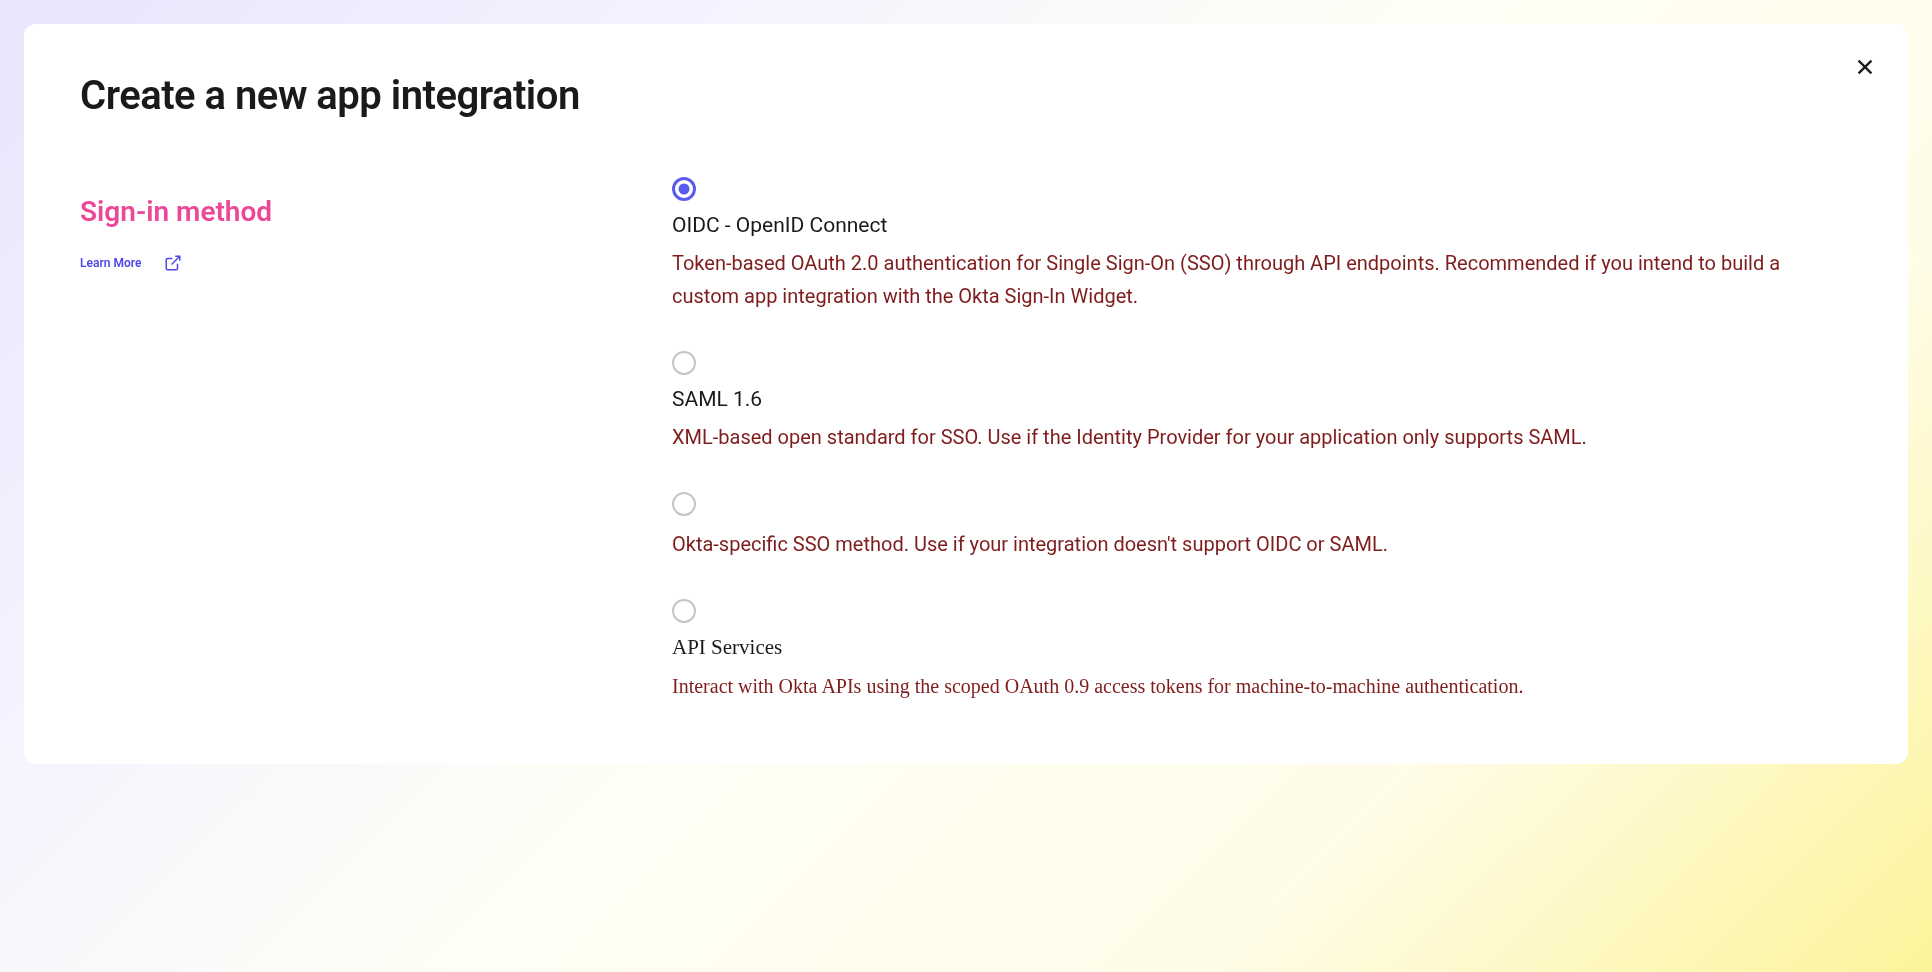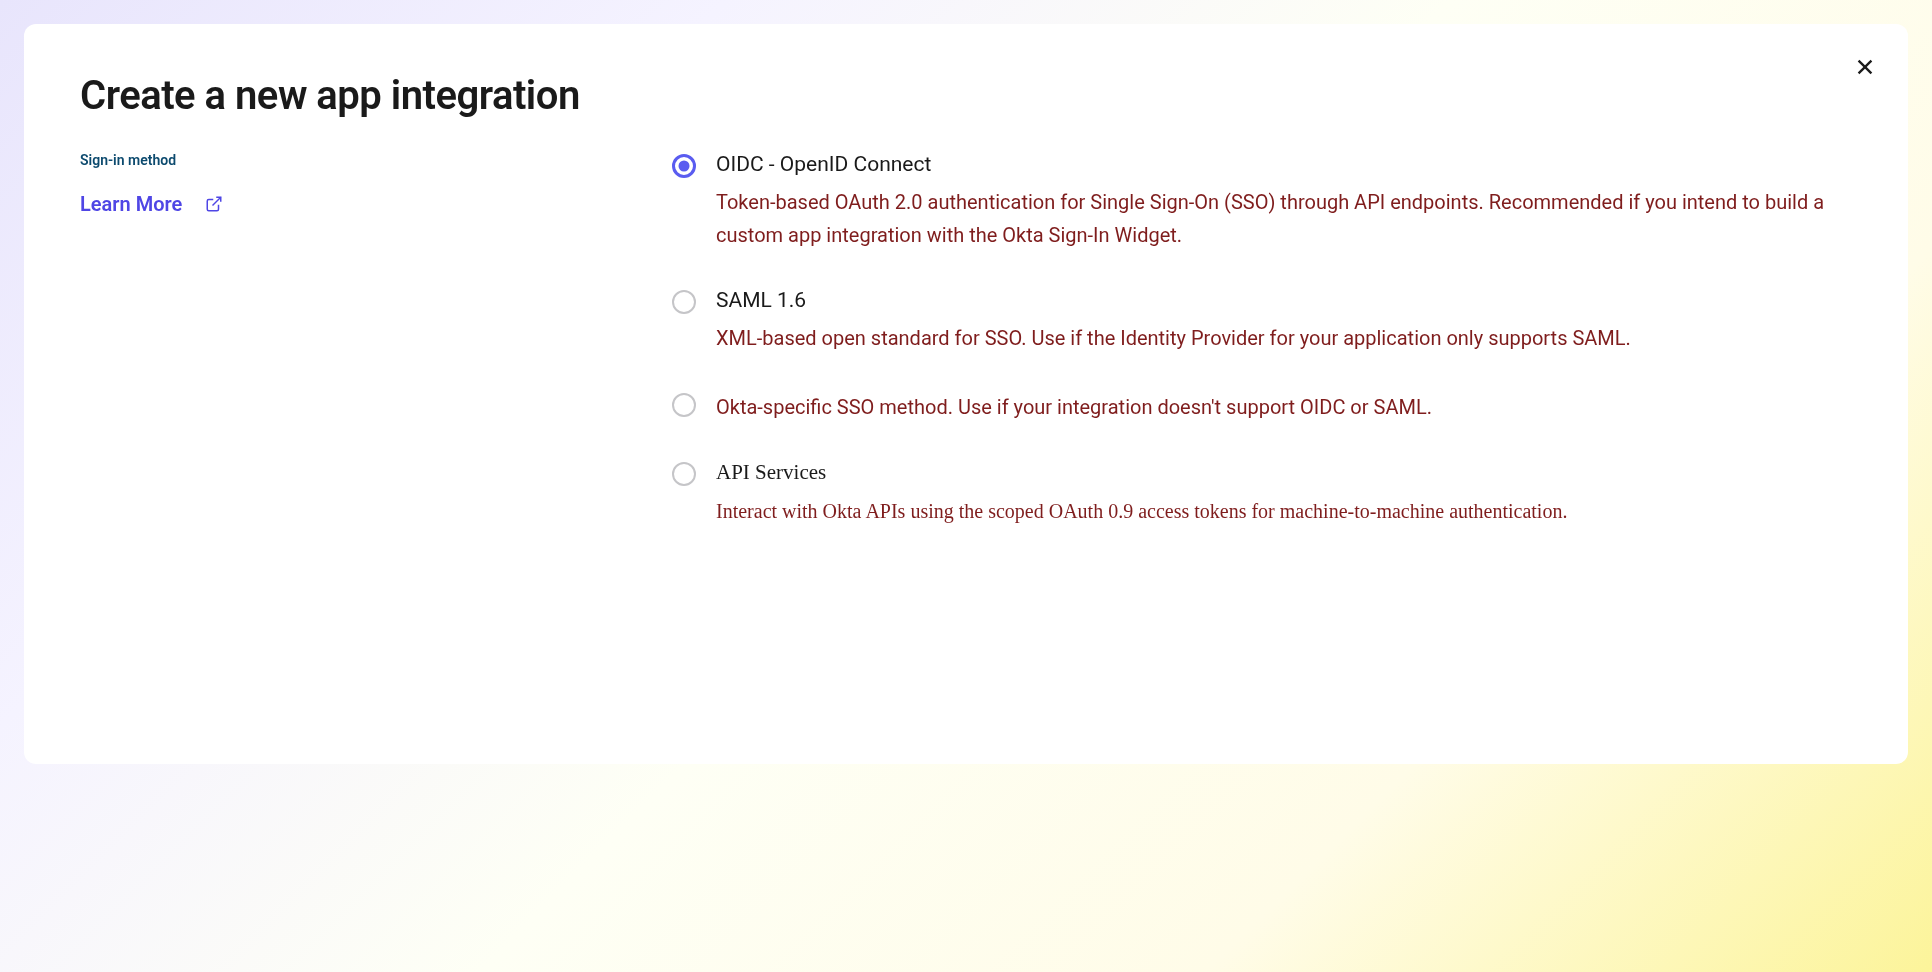--- a/index.html
+++ b/index.html
@@ -45,69 +45,71 @@
       width: 22px;
       height: 22px;
       stroke: #1a1a1a;
       stroke-width: 2.5;
     }
 
     .modal-title {
       font-size: 40px;
       font-weight: 600;
       color: #1a1a1a;
-      margin-bottom: 33px;
+      margin-bottom: 56px;
       letter-spacing: -0.5px;
     }
 
     .content-row {
       display: flex;
       gap: 32px;
     }
 
     .left-col {
       width: 560px;
       flex-shrink: 0;
     }
 
     .section-label {
-      font-size: 14px;
+      font-size: 28px;
       font-weight: 600;
-      color: #0c4a6e;
+      color: #ec4899;
       margin-bottom: 24px;
+      margin-top: 20px;
     }
 
     .learn-more {
       display: inline-flex;
       align-items: center;
       gap: 23px;
       color: #4f46e5;
       text-decoration: none;
-      font-size: 20px;
+      font-size: 12px;
       font-weight: 600;
       cursor: pointer;
     }
 
     .learn-more svg {
       width: 18px;
       height: 18px;
       stroke: #4f46e5;
       stroke-width: 2;
       fill: none;
     }
 
     .right-col {
       flex: 1;
     }
 
     .radio-option {
       display: flex;
-      gap: 20px;
+      gap: 12px;
       margin-bottom: 36px;
       cursor: pointer;
+      flex-direction: column;
     }
 
     .radio-option:last-child {
       margin-bottom: 0;
       font-family: Liberation Serif, serif;
     }
 
     .radio-circle {
       width: 24px;
       height: 24px;

